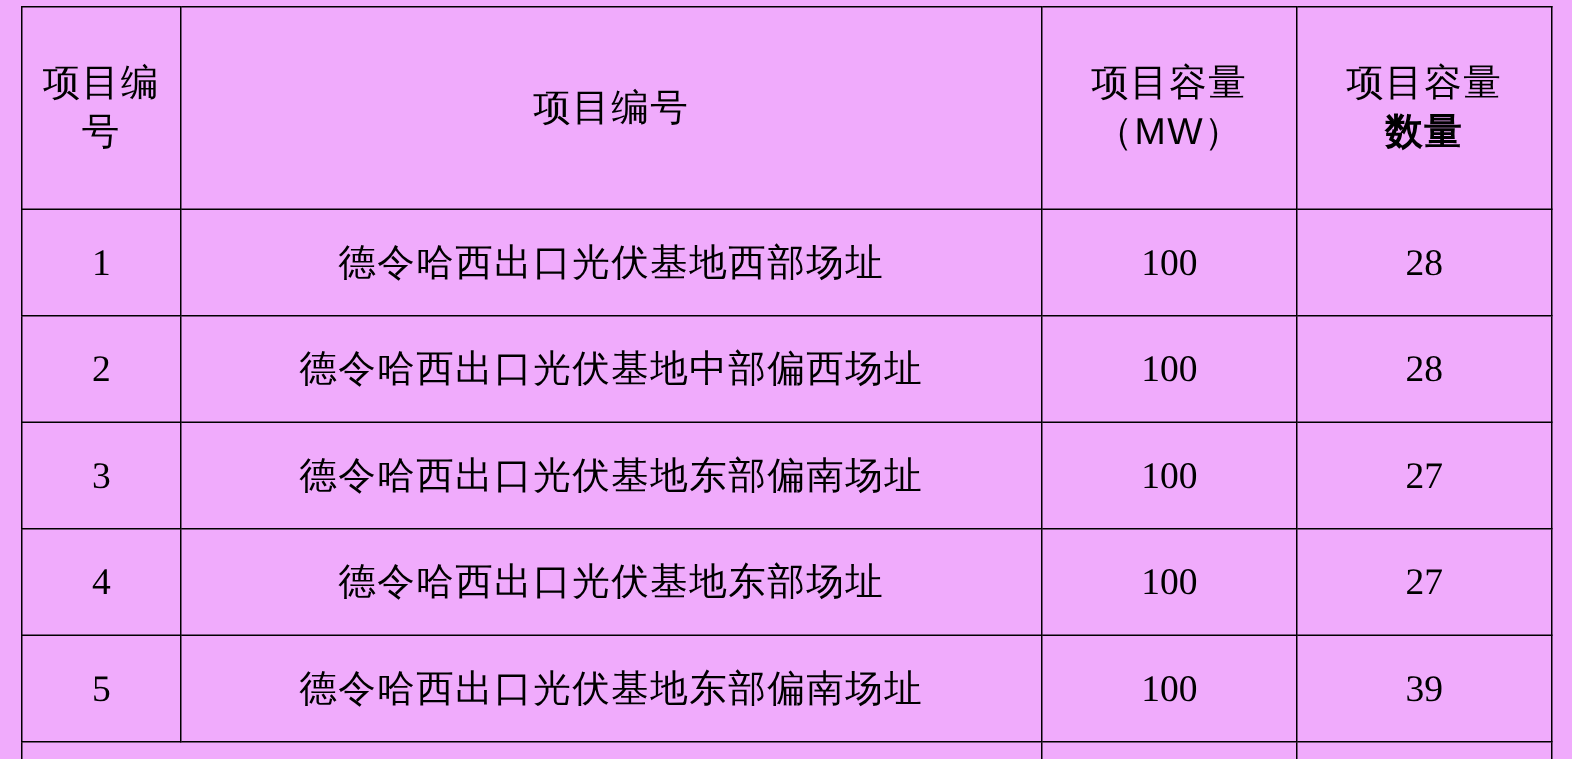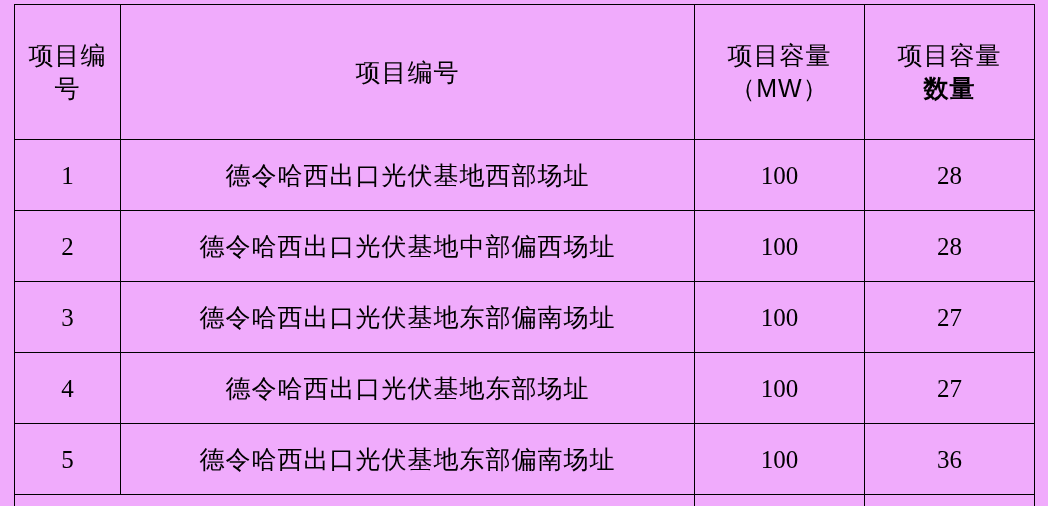--- a/index.html
+++ b/index.html
@@ -123,21 +123,21 @@
       <tr>
         <td class="num-cell">4</td>
         <td class="loc-cell">德令哈西出口光伏基地东部场址</td>
         <td class="num-cell">100</td>
         <td class="num-cell">27</td>
       </tr>
       <tr>
         <td class="num-cell">5</td>
         <td class="loc-cell">德令哈西出口光伏基地东部偏南场址</td>
         <td class="num-cell">100</td>
-        <td class="num-cell">36</td>
+        <td class="num-cell">39</td>
       </tr>
       <tr class="total-row">
         <td class="total-label" colspan="2">合计</td>
         <td class="num-cell">500</td>
         <td class="num-cell">136</td>
       </tr>
     </tbody>
   </table>
 </div>
 

